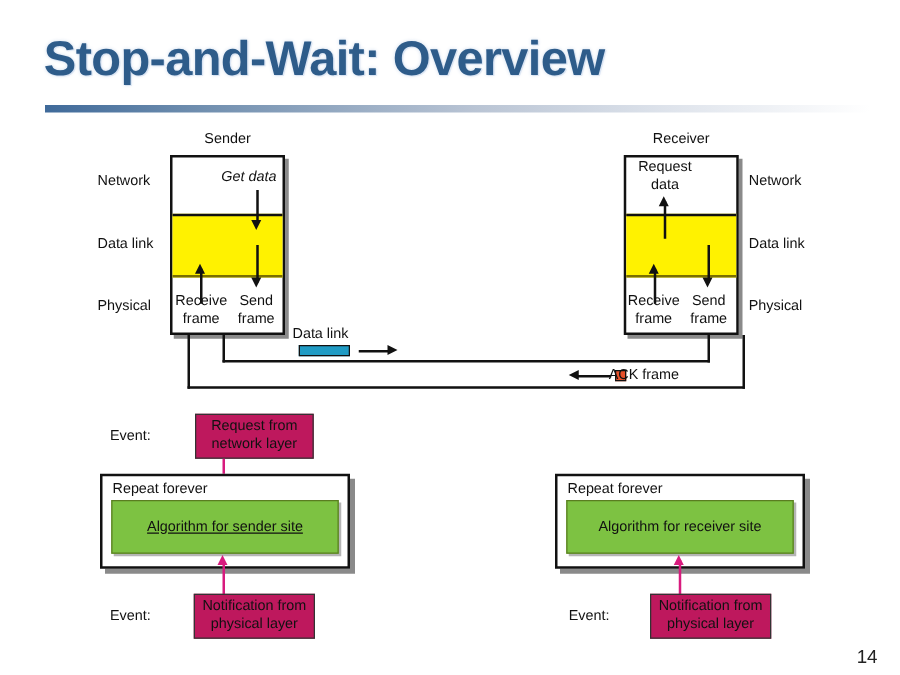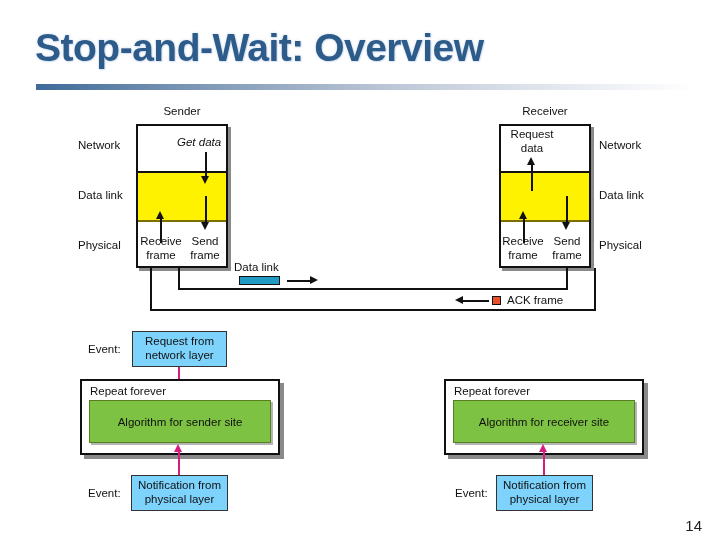--- a/index.html
+++ b/index.html
@@ -163,31 +163,32 @@
     box-sizing: border-box;
     display: flex;
     align-items: center;
     justify-content: center;
     font-size: 11.5px;
     color: #111;
     box-shadow: 2px 2px 0 rgba(90,90,90,0.45);
   }
   .event-box {
     position: absolute;
-    background: #7dd3fc;
+    background: #be185d;
     border: 1.5px solid #333;
     box-sizing: border-box;
     display: flex;
     flex-direction: column;
     align-items: center;
     justify-content: center;
     font-size: 11.5px;
     color: #111;
     line-height: 1.2;
     text-align: center;
+    margin-left: 24px;
   }
   .event-word {
     position: absolute;
     font-size: 11.5px;
     color: #111;
   }
 </style>
 </head>
 <body>
 
@@ -250,35 +251,35 @@
 <div class="channel" style="left:150px; top:268px; width:446px; height:43px; border-top:none;"></div>
 
 <div class="dlabel" style="left:234px; top:261px;">Data link</div>
 <div class="frame-data" style="left:239px; top:276px; width:41px; height:9px;"></div>
 <div class="arr arr-h" style="left:287px; top:280px; width:25px;"></div>
 <div class="head head-right" style="left:310px; top:276px;"></div>
 
 <div class="arr arr-h" style="left:461px; top:300px; width:28px;"></div>
 <div class="head head-left" style="left:455px; top:296px;"></div>
 <div class="frame-ack" style="left:492px; top:296px; width:9px; height:9px;"></div>
-<div class="dlabel" style="left:507px; top:294px;">ACK frame</div>
+<div class="dlabel" style="left:487px; top:294px;">ACK frame</div>
 
 <div class="event-word" style="left:88px; top:343px;">Event:</div>
 <div class="event-box" style="left:132px; top:331px; width:95px; height:36px;">
   <span>Request from</span>
   <span>network layer</span>
 </div>
 
 <div class="arr arr-pink" style="left:178px; top:367px; width:2.2px; height:26px;"></div>
 <div class="head head-down-pink" style="left:173.6px; top:390px;"></div>
 
 <div class="repeat-box" style="left:80px; top:379px; width:200px; height:76px;">
   <div class="repeat-label">Repeat forever</div>
 </div>
-<div class="algo-box" style="left:89px; top:400px; width:182px; height:43px;">
+<div class="algo-box" style="left:89px; top:400px; width:182px; height:43px;text-decoration:underline;">
   <span>Algorithm for sender site</span>
 </div>
 
 <div class="arr arr-pink" style="left:178px; top:448px; width:2.2px; height:28px;"></div>
 <div class="head head-up-pink" style="left:173.6px; top:444px;"></div>
 
 <div class="event-word" style="left:88px; top:487px;">Event:</div>
 <div class="event-box" style="left:131px; top:475px; width:97px; height:36px;">
   <span>Notification from</span>
   <span>physical layer</span>

